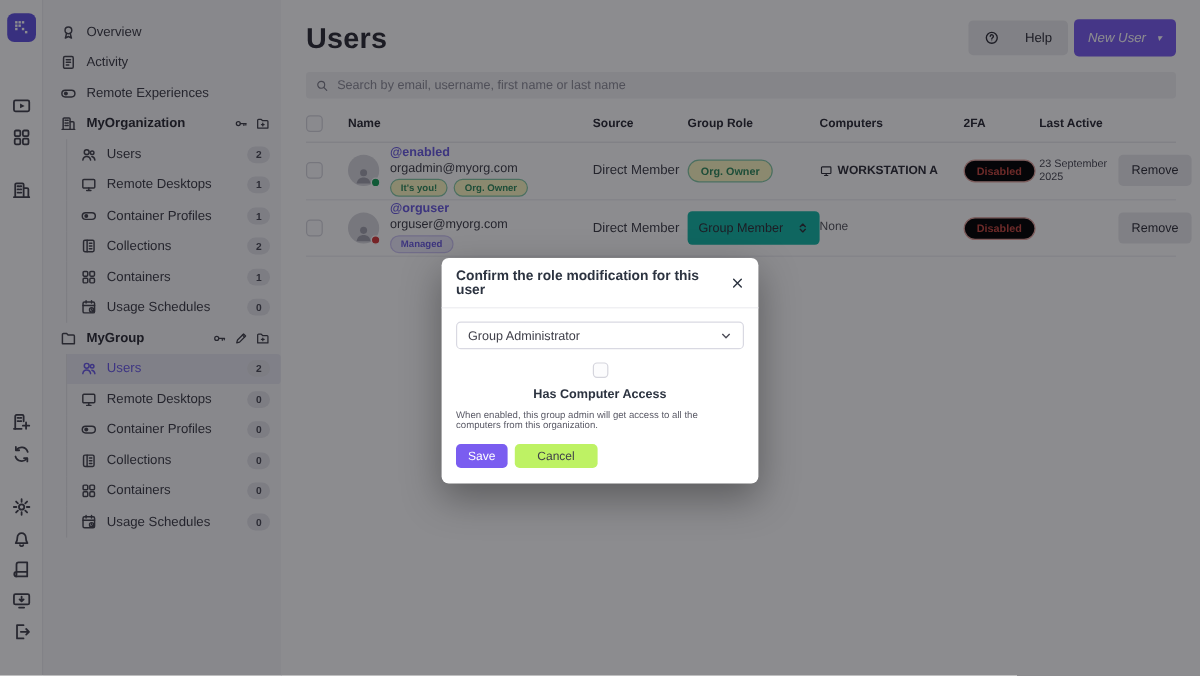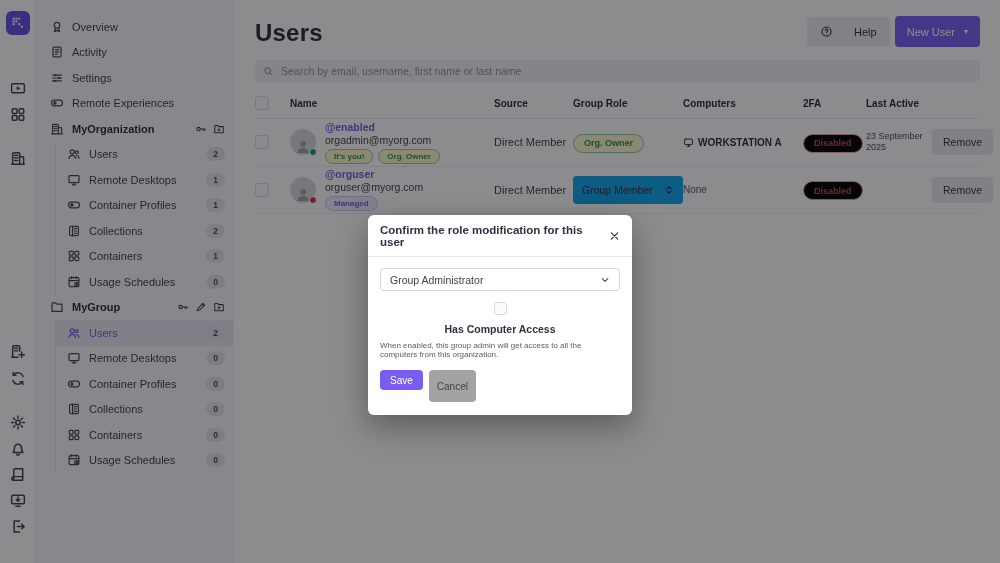--- a/index.html
+++ b/index.html
@@ -23,21 +23,21 @@
   .s-count { margin-left:auto; background:#e2e2e8; color:#4a4a55; font-size:8.5px; font-weight:bold; padding:2px 7px; border-radius:999px; }
   .s-actions { margin-left:auto; display:flex; gap:6px; align-items:center; }
   .s-actions .a-icon { width:12px; height:12px; color:#3f3f49; cursor:pointer; }
 
   
   .main { position:absolute; left:235px; top:0; right:0; bottom:0; background:#fff; padding:0 20px 0 20px; }
   h1.page-title { margin-top:19px; font-size:24px; font-weight:bold; color:#2c2c36; letter-spacing:.2px; }
   .header-actions { position:absolute; top:16px; right:20px; display:flex; gap:5px; align-items:center; }
   .btn-help { display:flex; align-items:center; gap:21px; background:#ebebee; border:none; border-radius:4px; height:29px; padding:0 13px; font-size:11px; color:#2e2e38; cursor:pointer; font-family:inherit;justify-content:center; }
   .btn-help .q-icon { width:13px; height:13px; color:#2e2e38; }
-  .btn-new-user { display:flex; align-items:center; gap:9px; background:#7a5df0; border:none; border-radius:4px; height:31px; padding:0 12px; font-size:11px; color:#fff; cursor:pointer; font-family:inherit; }
+  .btn-new-user { display:flex; align-items:center; gap:9px; background:#7a5df0; border:none; border-radius:4px; height:31px; padding:0 12px; font-size:11px; color:#fff; cursor:pointer; font-family:inherit;font-style:italic; }
   .caret { font-size:8px; line-height:1; }
 
   .search-bar { margin-top:13px; height:22px; background:#f1f1f4; border-radius:3px; display:flex; align-items:center; padding:0 8px; gap:7px; }
   .search-bar .sch-icon { width:11px; height:11px; color:#7d7d88; flex:0 0 11px; }
   .search-bar input { flex:1; border:none; background:transparent; outline:none; font-size:10.5px; color:#3f3f49; font-family:inherit; }
   .search-bar input::placeholder { color:#8d8d98; }
 
   .trow { display:grid; grid-template-columns:35px 204px 79px 110px 120px 63px 66px 1fr; align-items:center; }
   .thead { margin-top:14px; height:23px; border-bottom:1px solid #e7e7eb; font-size:10px; font-weight:bold; color:#2b2b35; align-items:start; padding-top:2px; }
   .tr { height:47.5px; border-bottom:1px solid #ededf1; }
@@ -50,21 +50,21 @@
   .dot.red { background:#d63a3a; }
   .u-name { font-size:10.5px; font-weight:bold; color:#6b5ce0; cursor:pointer; }
   .u-email { font-size:10.5px; color:#3d3d47; margin-top:1px; }
   .badges { display:flex; gap:5px; margin-top:3px; }
   .badge { font-size:8px; font-weight:bold; padding:2px 8px; border-radius:999px; white-space:nowrap; }
   .badge.green, .pill.green { color:#2f8a5d; background:#fef9c3; border:1px solid #84c9a7; }
   .badge.purple { color:#6b5ce0; background:#edebfb; border:1px solid #cdc4f4; }
   .cell { font-size:11px; color:#3d3d47; }
   .pill { display:inline-block; font-size:9px; font-weight:bold; padding:3.5px 10px; border-radius:999px; }
   .pill.red { color:#c4473f; background:#000000; border:1px solid #e2a59f; }
-  .select-sm { display:inline-flex; align-items:center; gap:11px; background:#0ea5e9; border:none; border-radius:4px; padding:8px 9px; font-size:10.5px; color:#2e2e38; cursor:pointer; font-family:inherit; }
+  .select-sm { display:inline-flex; align-items:center; gap:11px; background:#14b8a6; border:none; border-radius:4px; padding:8px 9px; font-size:10.5px; color:#2e2e38; cursor:pointer; font-family:inherit; }
   .select-sm .sort-icon { width:10px; height:10px; color:#2e2e38; }
   .computers { display:flex; align-items:center; gap:4px; font-size:10px; font-weight:bold; color:#2e2e38; }
   .computers .mon-icon { width:11px; height:11px; flex:0 0 11px; }
   .none-txt { font-size:10px; color:#55555e; font-weight:normal; }
   .last-active { font-size:9px; color:#4a4a55; line-height:1.3; max-width:58px; }
   .btn-remove { justify-self:end; background:#e9e9ed; border:none; border-radius:4px; padding:7px 11px; font-size:10.5px; color:#2e2e38; cursor:pointer; font-family:inherit; }
 
   
   .backdrop { position:absolute; inset:0; background:rgba(10,10,16,0.47); z-index:10; }
   .modal { position:absolute; left:368px; top:215px; width:264px; background:#fff; border-radius:6px; z-index:20; box-shadow:0 12px 32px rgba(0,0,0,0.35); }
@@ -73,21 +73,21 @@
   .modal-close { width:12px; height:12px; color:#2c3340; cursor:pointer; }
   .modal-body { padding:11px 12px 13px; }
   .modal-select { display:flex; justify-content:space-between; align-items:center; border:1px solid #d9d9e2; border-radius:4px; height:23px; padding:0 9px; font-size:10.5px; color:#3f3f49; cursor:pointer; background:#fff; }
   .modal-select .chev-icon { width:10px; height:10px; color:#4a4a55; }
   .check-row { display:flex; align-items:center; gap:8px; margin-top:11px;flex-direction:column; }
   .checkbox.sm { width:13px; height:13px; border-width:1px; }
   .check-label { font-size:10.5px; font-weight:bold; color:#2c3340; }
   .helper { margin-top:6px; font-size:8px; color:#5a5a66; }
   .modal-actions { display:flex; gap:6px; margin-top:11px; }
   .btn-save { background:#7a5df0; color:#fff; border:none; border-radius:4px; height:20px; padding:0 10px; font-size:10px; cursor:pointer; font-family:inherit; }
-  .btn-cancel { background:#a3a3a3; color:#3f3f49; border:none; border-radius:4px; height:32px; padding:0 8px; font-size:10px; cursor:pointer; font-family:inherit; }
+  .btn-cancel { background:#bef264; color:#3f3f49; border:none; border-radius:4px; height:20px; padding:0 19px; font-size:10px; cursor:pointer; font-family:inherit; }
 </style>
 </head>
 <body>
 
 <aside class="rail">
   <span class="logo"><span><svg viewBox="0 0 16 16">
           <g fill="#fff">
             <rect x="2.6" y="2.6" width="2" height="2"></rect>
             <rect x="5.4" y="2.6" width="2" height="2"></rect>
             <rect x="8.2" y="2.6" width="2" height="2"></rect>
@@ -184,31 +184,20 @@
         <svg viewBox="0 0 16 16" fill="none" stroke="currentColor" stroke-width="1.4" stroke-linecap="round" stroke-linejoin="round">
           <rect x="3.4" y="2.4" width="9.2" height="11.2" rx="1.3"></rect>
           <path d="M6 5.4h4M6 7.9h4M6 10.4h2.4"></path>
         </svg>
       </span>
     <span class="s-label">Activity</span>
   </div>
     <div class="s-item">
     <span class="s-icon">
         <svg viewBox="0 0 16 16" fill="none" stroke="currentColor" stroke-width="1.4" stroke-linecap="round" stroke-linejoin="round">
-          <path d="M3 4.6h10M3 8h10M3 11.4h10"></path>
-          <circle cx="6.2" cy="4.6" r="1.3" fill="currentColor" stroke="none"></circle>
-          <circle cx="10.4" cy="8" r="1.3" fill="currentColor" stroke="none"></circle>
-          <circle cx="5.2" cy="11.4" r="1.3" fill="currentColor" stroke="none"></circle>
-        </svg>
-      </span>
-    <span class="s-label">Settings</span>
-  </div>
-    <div class="s-item">
-    <span class="s-icon">
-        <svg viewBox="0 0 16 16" fill="none" stroke="currentColor" stroke-width="1.4" stroke-linecap="round" stroke-linejoin="round">
           <rect x="1.8" y="4.8" width="12.4" height="6.4" rx="3.2"></rect>
           <circle cx="5.6" cy="8" r="1.9" fill="currentColor" stroke="none"></circle>
         </svg>
       </span>
     <span class="s-label">Remote Experiences</span>
   </div>
     <div class="s-item section">
     <span class="s-icon">
         <svg viewBox="0 0 16 16" fill="none" stroke="currentColor" stroke-width="1.4" stroke-linecap="round" stroke-linejoin="round">
           <path d="M3 13.5V3.6a1 1 0 0 1 1-1h4.6a1 1 0 0 1 1 1v9.9"></path>

